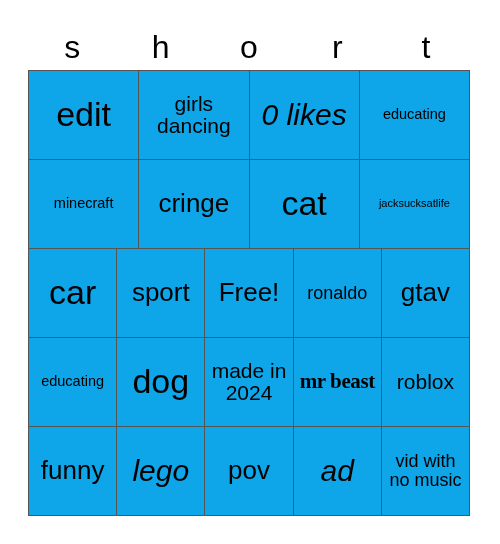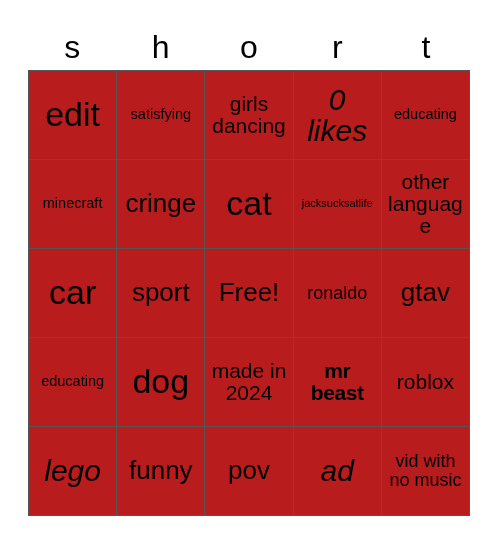--- a/index.html
+++ b/index.html
@@ -57,63 +57,60 @@
     width: 100%;
   }
   .cell {
     flex: 1 1 0;
     border-right: 1.4px solid #555555;
     border-bottom: 1.4px solid #555555;
     display: flex;
     align-items: center;
     justify-content: center;
     text-align: center;
-    background: #b91c1c;
+    background: #0ea5e9;
     padding: 1px 3px;
     overflow: hidden;
   }
   .cell-text {
     display: block;
     width: 100%;
     line-height: 1.04;
     word-wrap: break-word;
     font-weight: 400;
   }
   
   .fs-xxl { font-size: 34px; }
   .fs-xl  { font-size: 30px; font-style: italic; }
   .fs-l   { font-size: 26px; text-align: center; }
   .fs-m   { font-size: 21px; }
   .fs-s   { font-size: 18px; }
   .fs-xs  { font-size: 14.5px; }
   .fs-xxs { font-size: 11px; text-align: center; }
-  .bold   { font-weight: 700; letter-spacing: -0.4px; }
+  .bold   { font-weight: 700; letter-spacing: -0.4px; font-family: Liberation Serif, serif; }
 </style>
 </head>
 <body>
 
 <div id="card-root">
   <div id="bingo-card">
 
     <div id="header-row">
       <div class="header-cell">s</div>
       <div class="header-cell">h</div>
       <div class="header-cell">o</div>
       <div class="header-cell">r</div>
       <div class="header-cell">t</div>
     </div>
 
     <div id="grid">
 
       <div class="grid-row">
         <div class="cell">
             <span class="cell-text fs-xxl">edit</span>
-          </div>
-        <div class="cell">
-            <span class="cell-text fs-xs">satisfying</span>
           </div>
         <div class="cell">
             <span class="cell-text fs-m">girls dancing</span>
           </div>
         <div class="cell">
             <span class="cell-text fs-xl">0 likes</span>
           </div>
         <div class="cell">
             <span class="cell-text fs-xs">educating</span>
           </div>
@@ -124,23 +121,20 @@
             <span class="cell-text fs-xs">minecraft</span>
           </div>
         <div class="cell">
             <span class="cell-text fs-l">cringe</span>
           </div>
         <div class="cell">
             <span class="cell-text fs-xxl">cat</span>
           </div>
         <div class="cell">
             <span class="cell-text fs-xxs">jacksucksatlife</span>
-          </div>
-        <div class="cell">
-            <span class="cell-text fs-m">other language</span>
           </div>
       </div>
 
       <div class="grid-row">
         <div class="cell">
             <span class="cell-text fs-xxl">car</span>
           </div>
         <div class="cell">
             <span class="cell-text fs-l">sport</span>
           </div>
@@ -168,24 +162,24 @@
         <div class="cell">
             <span class="cell-text fs-m bold">mr beast</span>
           </div>
         <div class="cell">
             <span class="cell-text fs-m">roblox</span>
           </div>
       </div>
 
       <div class="grid-row">
         <div class="cell">
-            <span class="cell-text fs-xl">lego</span>
+            <span class="cell-text fs-l">funny</span>
           </div>
         <div class="cell">
-            <span class="cell-text fs-l">funny</span>
+            <span class="cell-text fs-xl">lego</span>
           </div>
         <div class="cell">
             <span class="cell-text fs-l">pov</span>
           </div>
         <div class="cell">
             <span class="cell-text fs-xl">ad</span>
           </div>
         <div class="cell">
             <span class="cell-text fs-s">vid with no music</span>
           </div>

